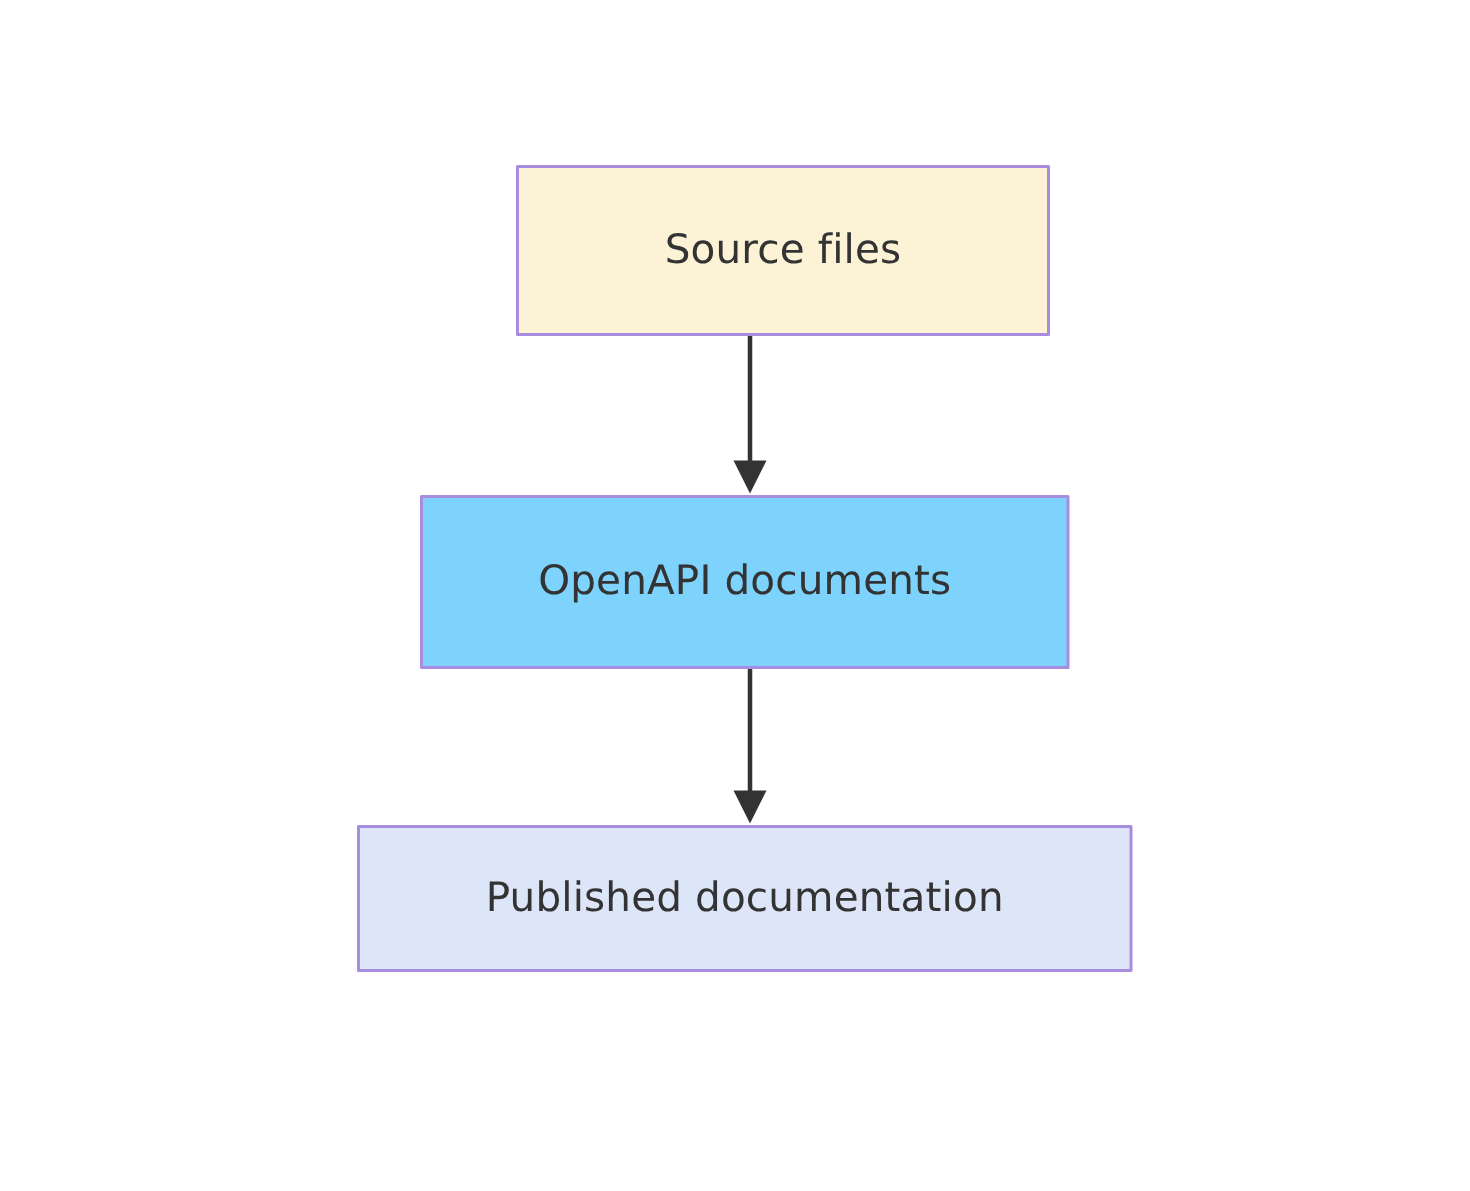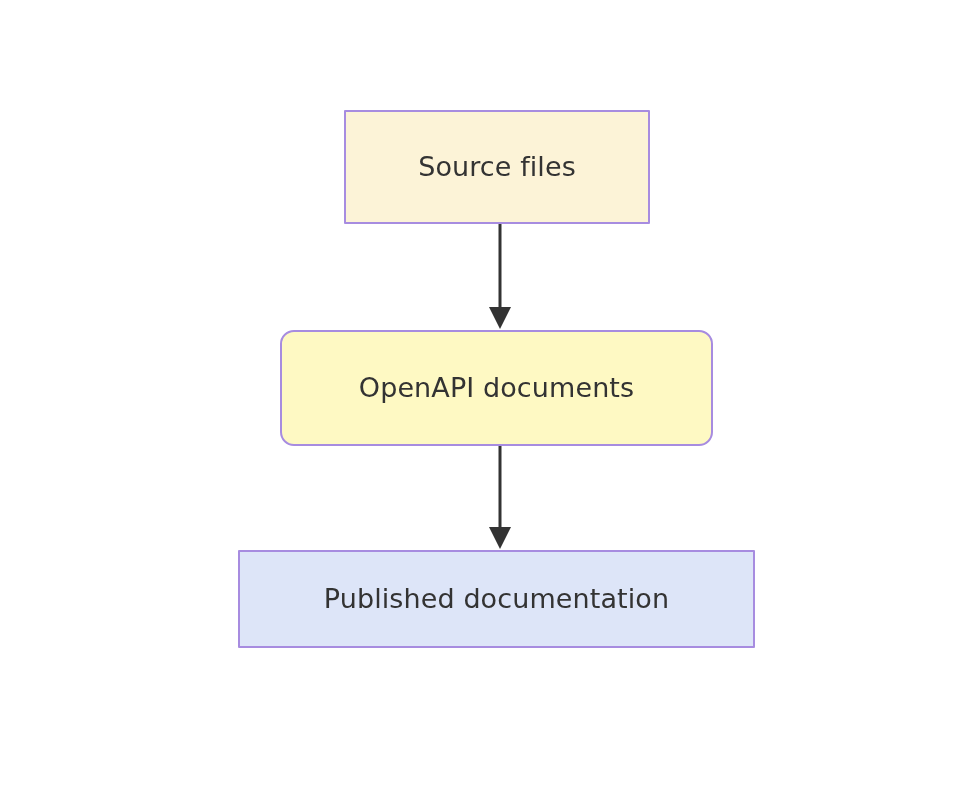--- a/index.html
+++ b/index.html
@@ -29,31 +29,30 @@
     color: #333333;
     font-size: 27px;
     font-weight: 400;
     letter-spacing: 0.1px;
     line-height: 1.2;
     white-space: nowrap;
   }
   #node-source-files {
     left: 344px;
     top: 110px;
-    width: 306px;
+    width: 356px;
     height: 114px;
     background: #fcf3d7;
   }
   #node-openapi-documents {
     left: 280px;
     top: 330px;
     width: 433px;
     height: 116px;
-    background: #fef9c3;
-    border-radius: 14px;
+    background: #7dd3fc;
   }
   #node-published-documentation {
     left: 238px;
     top: 550px;
     width: 517px;
     height: 98px;
     background: #dde5f8;
   }
   .edge-layer {
     position: absolute;

